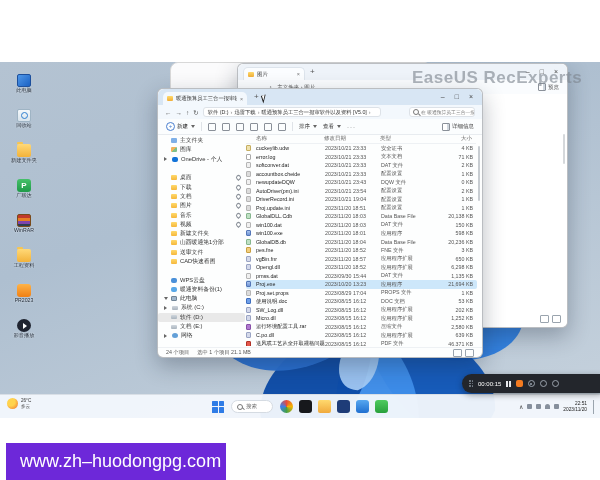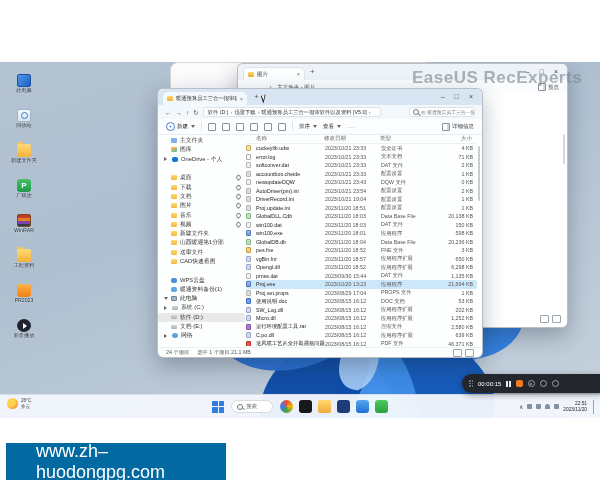--- a/index.html
+++ b/index.html
@@ -1,22 +1,22 @@
 <!DOCTYPE html>
 <html><head>
 <meta charset="utf-8">
 <style>
   html,body{margin:0;padding:0;background:#fff;}
   .stage{position:relative;width:600px;height:480px;background:#fff;overflow:hidden;
          font-family:"Liberation Sans","DejaVu Sans",sans-serif;}
   
   .tg-badge{position:absolute;top:7px;right:9px;width:128px;height:37px;background:#58585a;
             color:#fff;font-size:19px;display:flex;align-items:center;justify-content:center;z-index:50;}
-  .site-badge{position:absolute;left:6px;top:443px;width:220px;height:37px;background:#0369a1;
-              color:#fff;font-size:18px;display:flex;align-items:center;padding-left:30px;z-index:50;box-sizing:border-box;}
+  .site-badge{position:absolute;left:6px;top:443px;width:220px;height:37px;background:#6d28d9;
+              color:#fff;font-size:18px;display:flex;align-items:center;padding-left:14px;z-index:50;box-sizing:border-box;}
   .rec-watermark{position:absolute;left:412px;top:6px;font-size:17px;font-weight:700;
                  color:rgba(125,132,142,.62);letter-spacing:.5px;z-index:40;white-space:nowrap;}
   
   .desktop{position:absolute;left:0;top:62px;width:600px;height:356px;overflow:hidden;
            background:linear-gradient(160deg,#b4c3d2 0%,#aebfd0 38%,#c6d2dd 100%);}
   .bloom{position:absolute;left:0;top:0;z-index:0;}
   
   .dicons{position:absolute;left:3px;top:12px;width:42px;z-index:1;}
   .dicon-item{height:27px;margin-bottom:8px;display:flex;flex-direction:column;align-items:center;}
   .dic{width:14px;height:13px;flex:none;box-sizing:border-box;}

